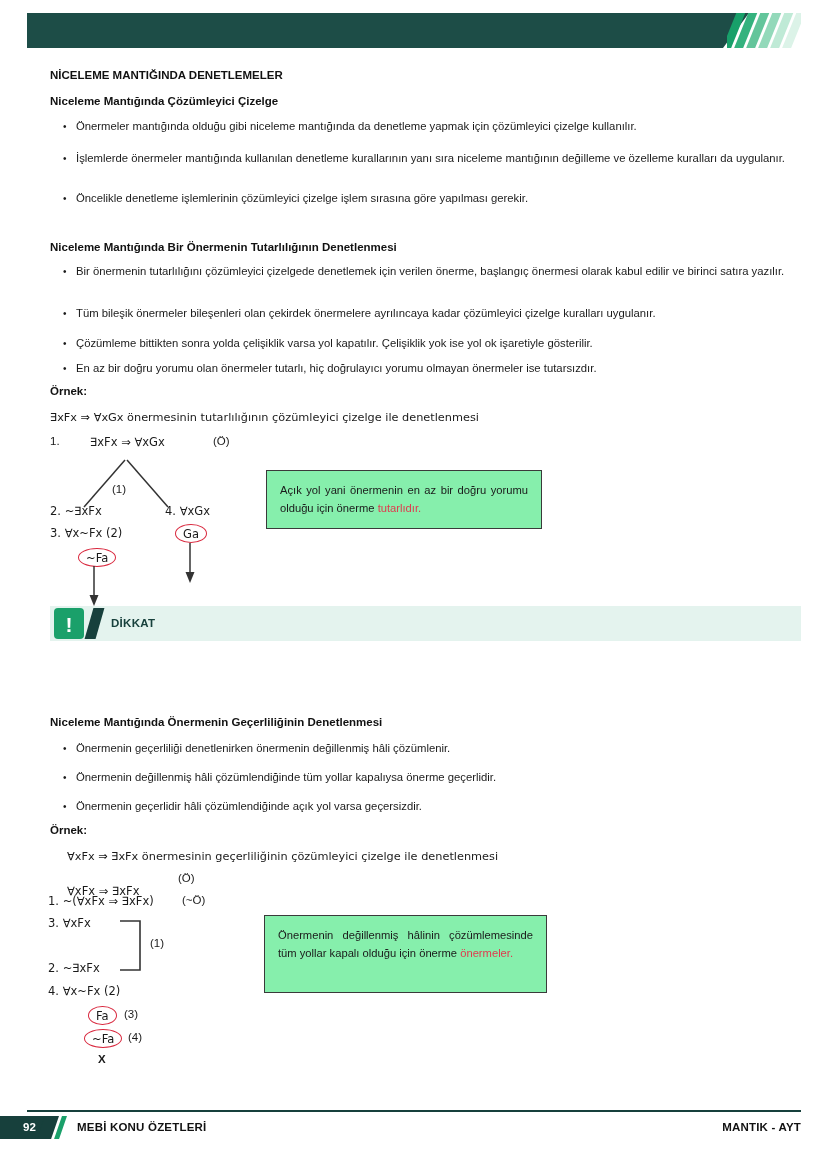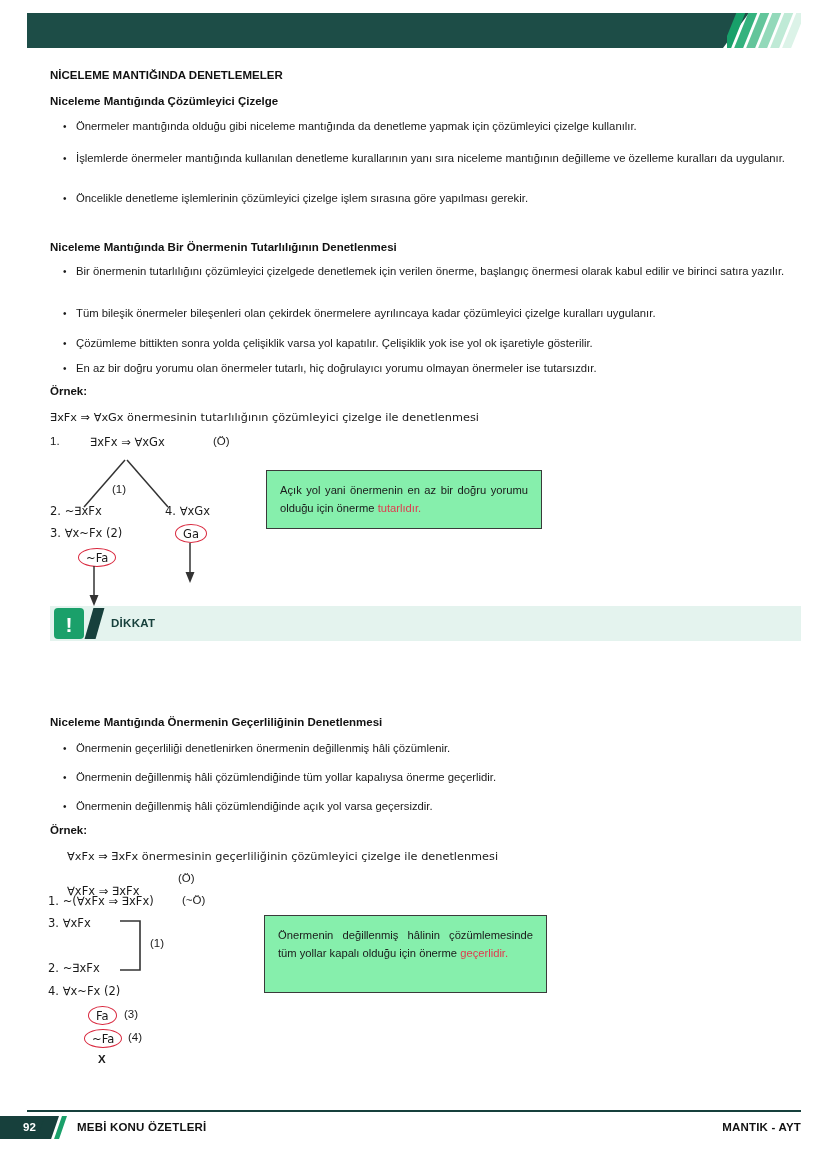--- a/index.html
+++ b/index.html
@@ -307,21 +307,21 @@
       <span>!</span>
     </div>
     <div class="dikkat-slant"></div>
     <div class="dikkat-label">DİKKAT</div>
   </div>
 </div>
 
 <div class="sec-title" style="left:50px; top:716px;">Niceleme Mantığında Önermenin Geçerliliğinin Denetlenmesi</div>
 <div class="bullet" style="left:63px; top:740px; width:740px;">Önermenin geçerliliği denetlenirken önermenin değillenmiş hâli çözümlenir.</div>
 <div class="bullet" style="left:63px; top:769px; width:740px;">Önermenin değillenmiş hâli çözümlendiğinde tüm yollar kapalıysa önerme geçerlidir.</div>
-<div class="bullet" style="left:63px; top:798px; width:740px;">Önermenin değillenmiş hâli çözümlendiğinde açık yol varsa geçersizdir.</div>
+<div class="bullet" style="left:63px; top:798px; width:740px;">Önermenin geçerlidir hâli çözümlendiğinde açık yol varsa geçersizdir.</div>
 
 <div class="ex-label" style="left:50px; top:824px;">Örnek:</div>
 <div class="body-txt mono-logic" style="left:67px; top:848px; width:600px;">∀xFx ⇒ ∃xFx önermesinin geçerliliğinin çözümleyici çizelge ile denetlenmesi</div>
 
 <div class="line-item mono-logic" style="left:67px; top:872px;margin-top:12px;">∀xFx ⇒ ∃xFx</div>
 <div class="line-item" style="left:178px; top:872px;">(Ö)</div>
 
 <div class="line-item mono-logic" style="left:48px; top:894px;">1. ~(∀xFx ⇒ ∃xFx)</div>
 <div class="line-item" style="left:182px; top:894px;">(~Ö)</div>
 
@@ -337,21 +337,21 @@
 
 <div class="ellipse-tag mono-logic" style="left:88px; top:1006px;">Fa</div>
 <div class="line-item" style="left:124px; top:1008px;">(3)</div>
 
 <div class="ellipse-tag mono-logic" style="left:84px; top:1029px;">~Fa</div>
 <div class="line-item" style="left:128px; top:1031px;">(4)</div>
 
 <div class="line-item" style="left:98px; top:1053px; font-weight:bold;">X</div>
 
 <div class="callout" style="left:264px; top:915px; width:283px; height:78px;">
-  <span>Önermenin değillenmiş hâlinin çözümlemesinde tüm yollar kapalı olduğu için önerme </span><span class="red">geçerlidir.</span>
+  <span>Önermenin değillenmiş hâlinin çözümlemesinde tüm yollar kapalı olduğu için önerme </span><span class="red">önermeler.</span>
 </div>
 
 <div class="footer">
   <div class="footer-rule"></div>
   <div class="footer-pageblock"></div>
   <div class="footer-pageno">92</div>
   <div class="footer-wedge"></div>
   <div class="footer-greenstripe"></div>
   <div class="footer-left">MEBİ KONU ÖZETLERİ</div>
   <div class="footer-right">MANTIK - AYT</div>

